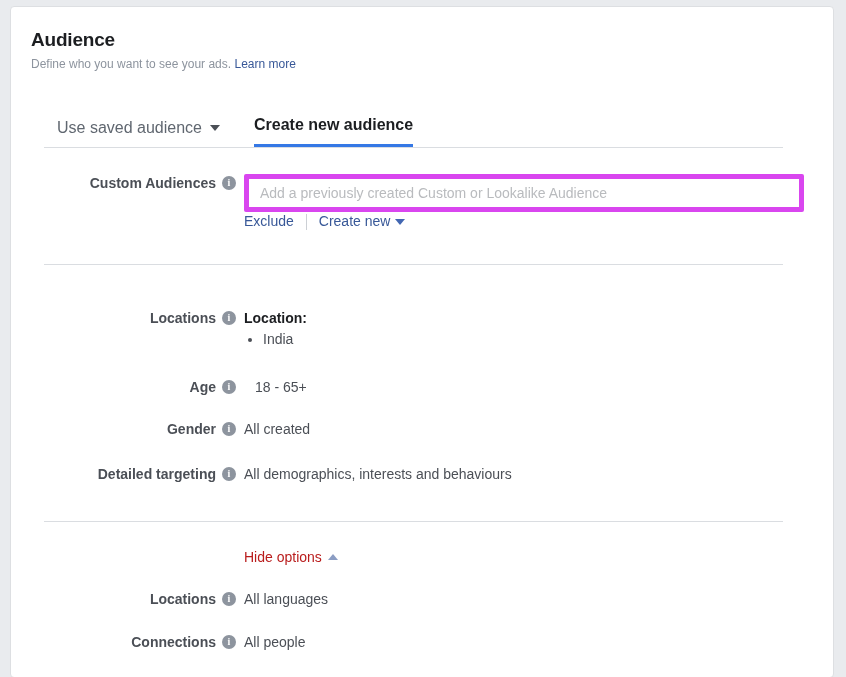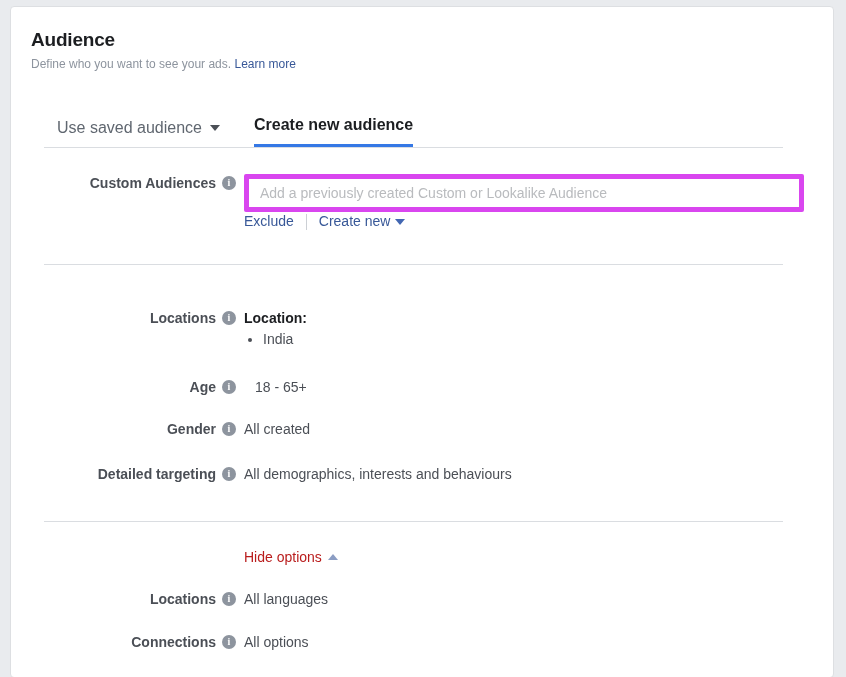--- a/index.html
+++ b/index.html
@@ -321,19 +321,19 @@
           <span class="info-icon">i</span>
         </div>
         <div class="row-value">All languages</div>
       </div>
 
       <div class="row" style="margin-top:25px;">
         <div class="row-label">
           <span class="label-text">Connections</span>
           <span class="info-icon">i</span>
         </div>
-        <div class="row-value">All options</div>
+        <div class="row-value">All people</div>
       </div>
 
     </div>
 
   </div>
 </div>
 
 </body></html>

